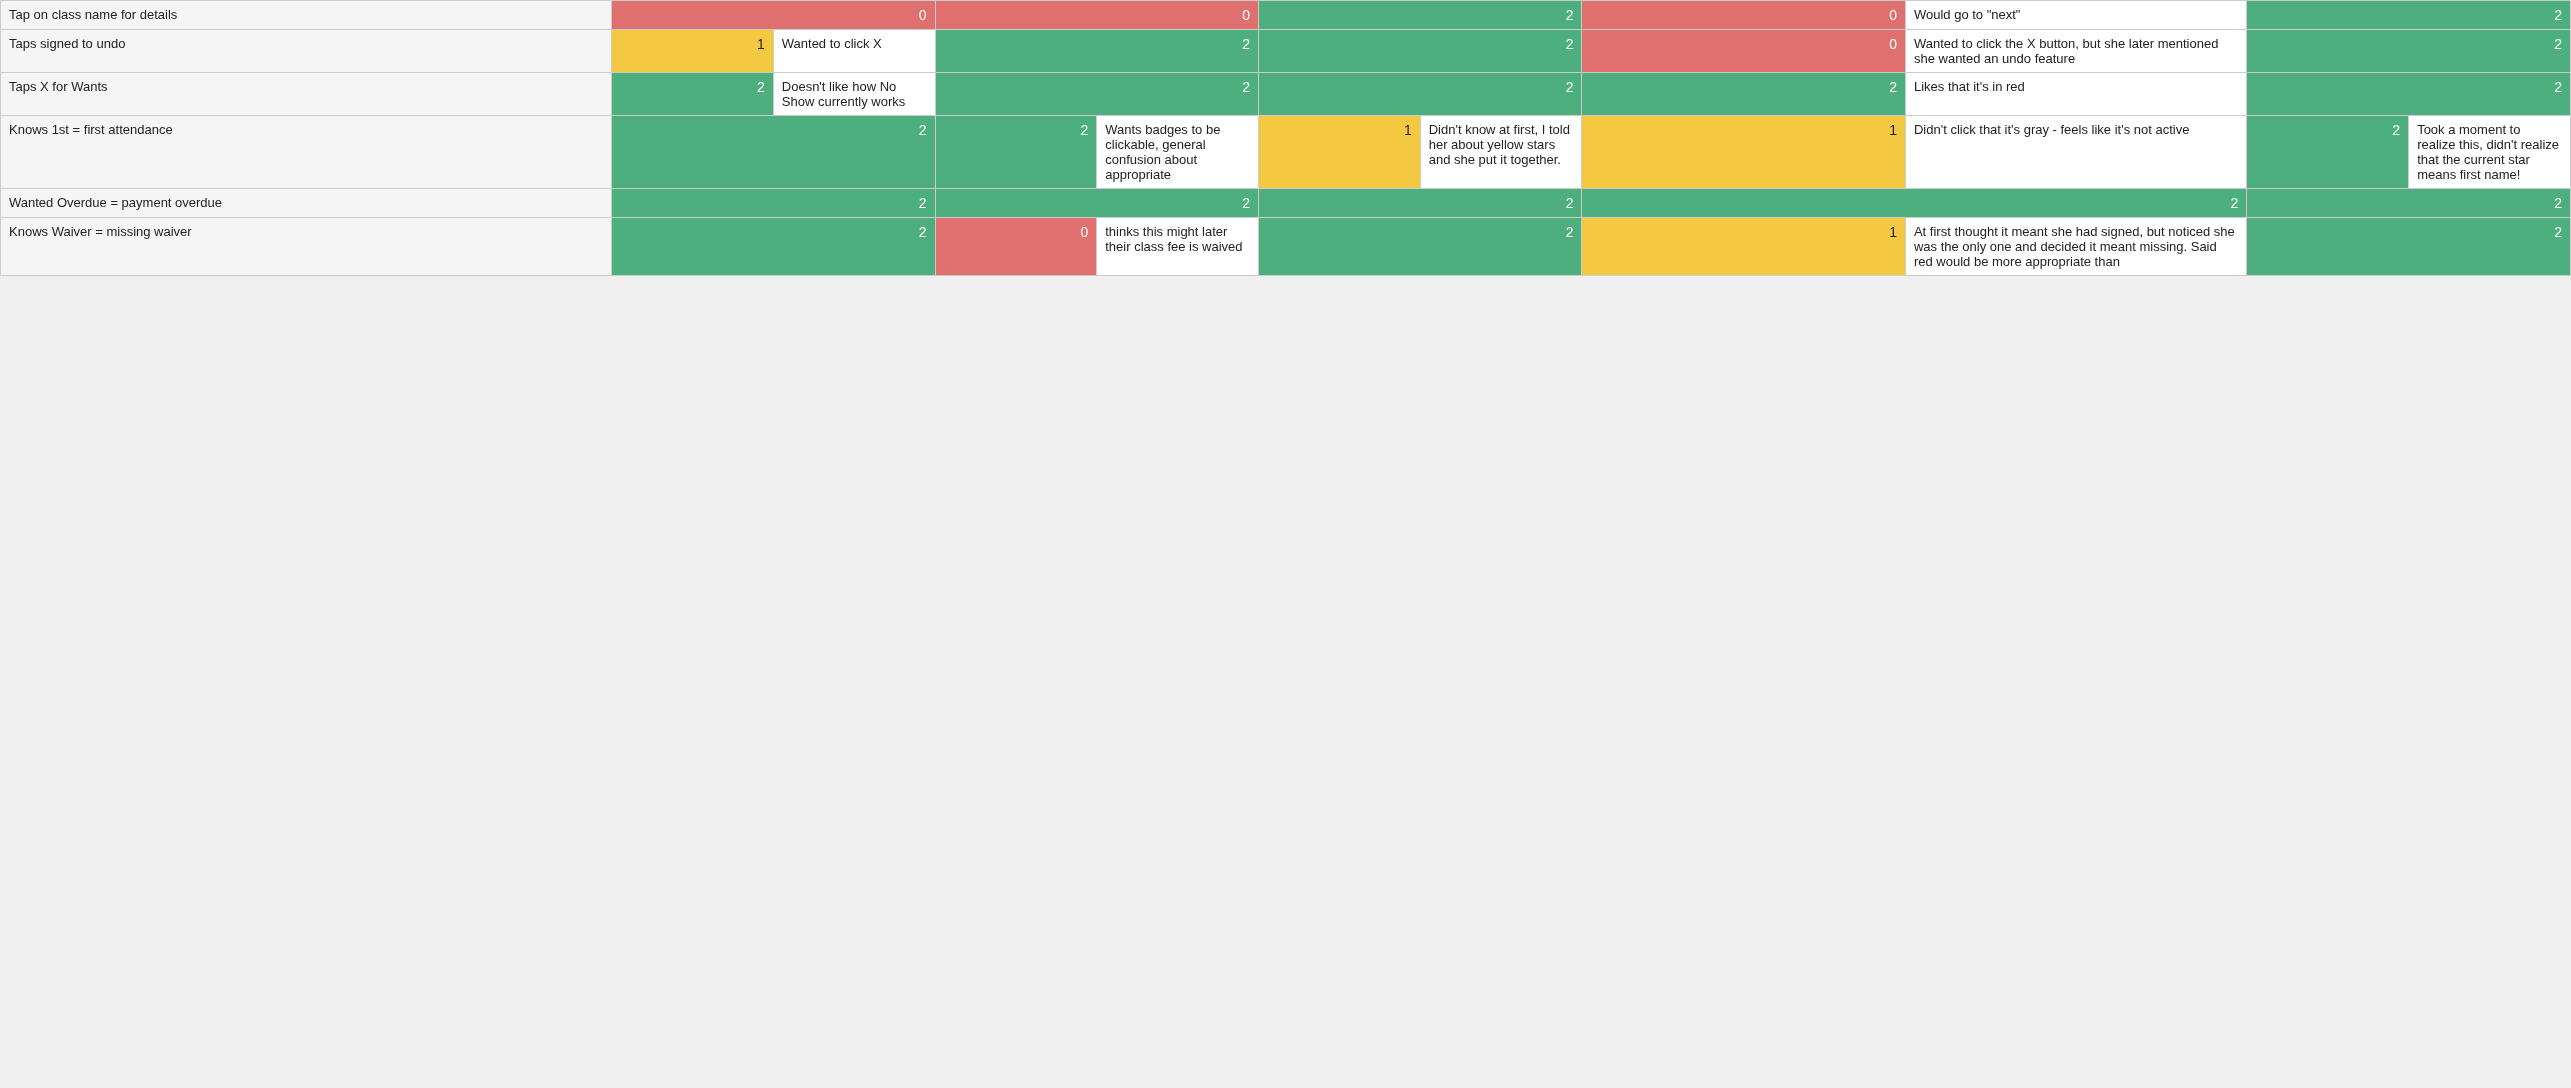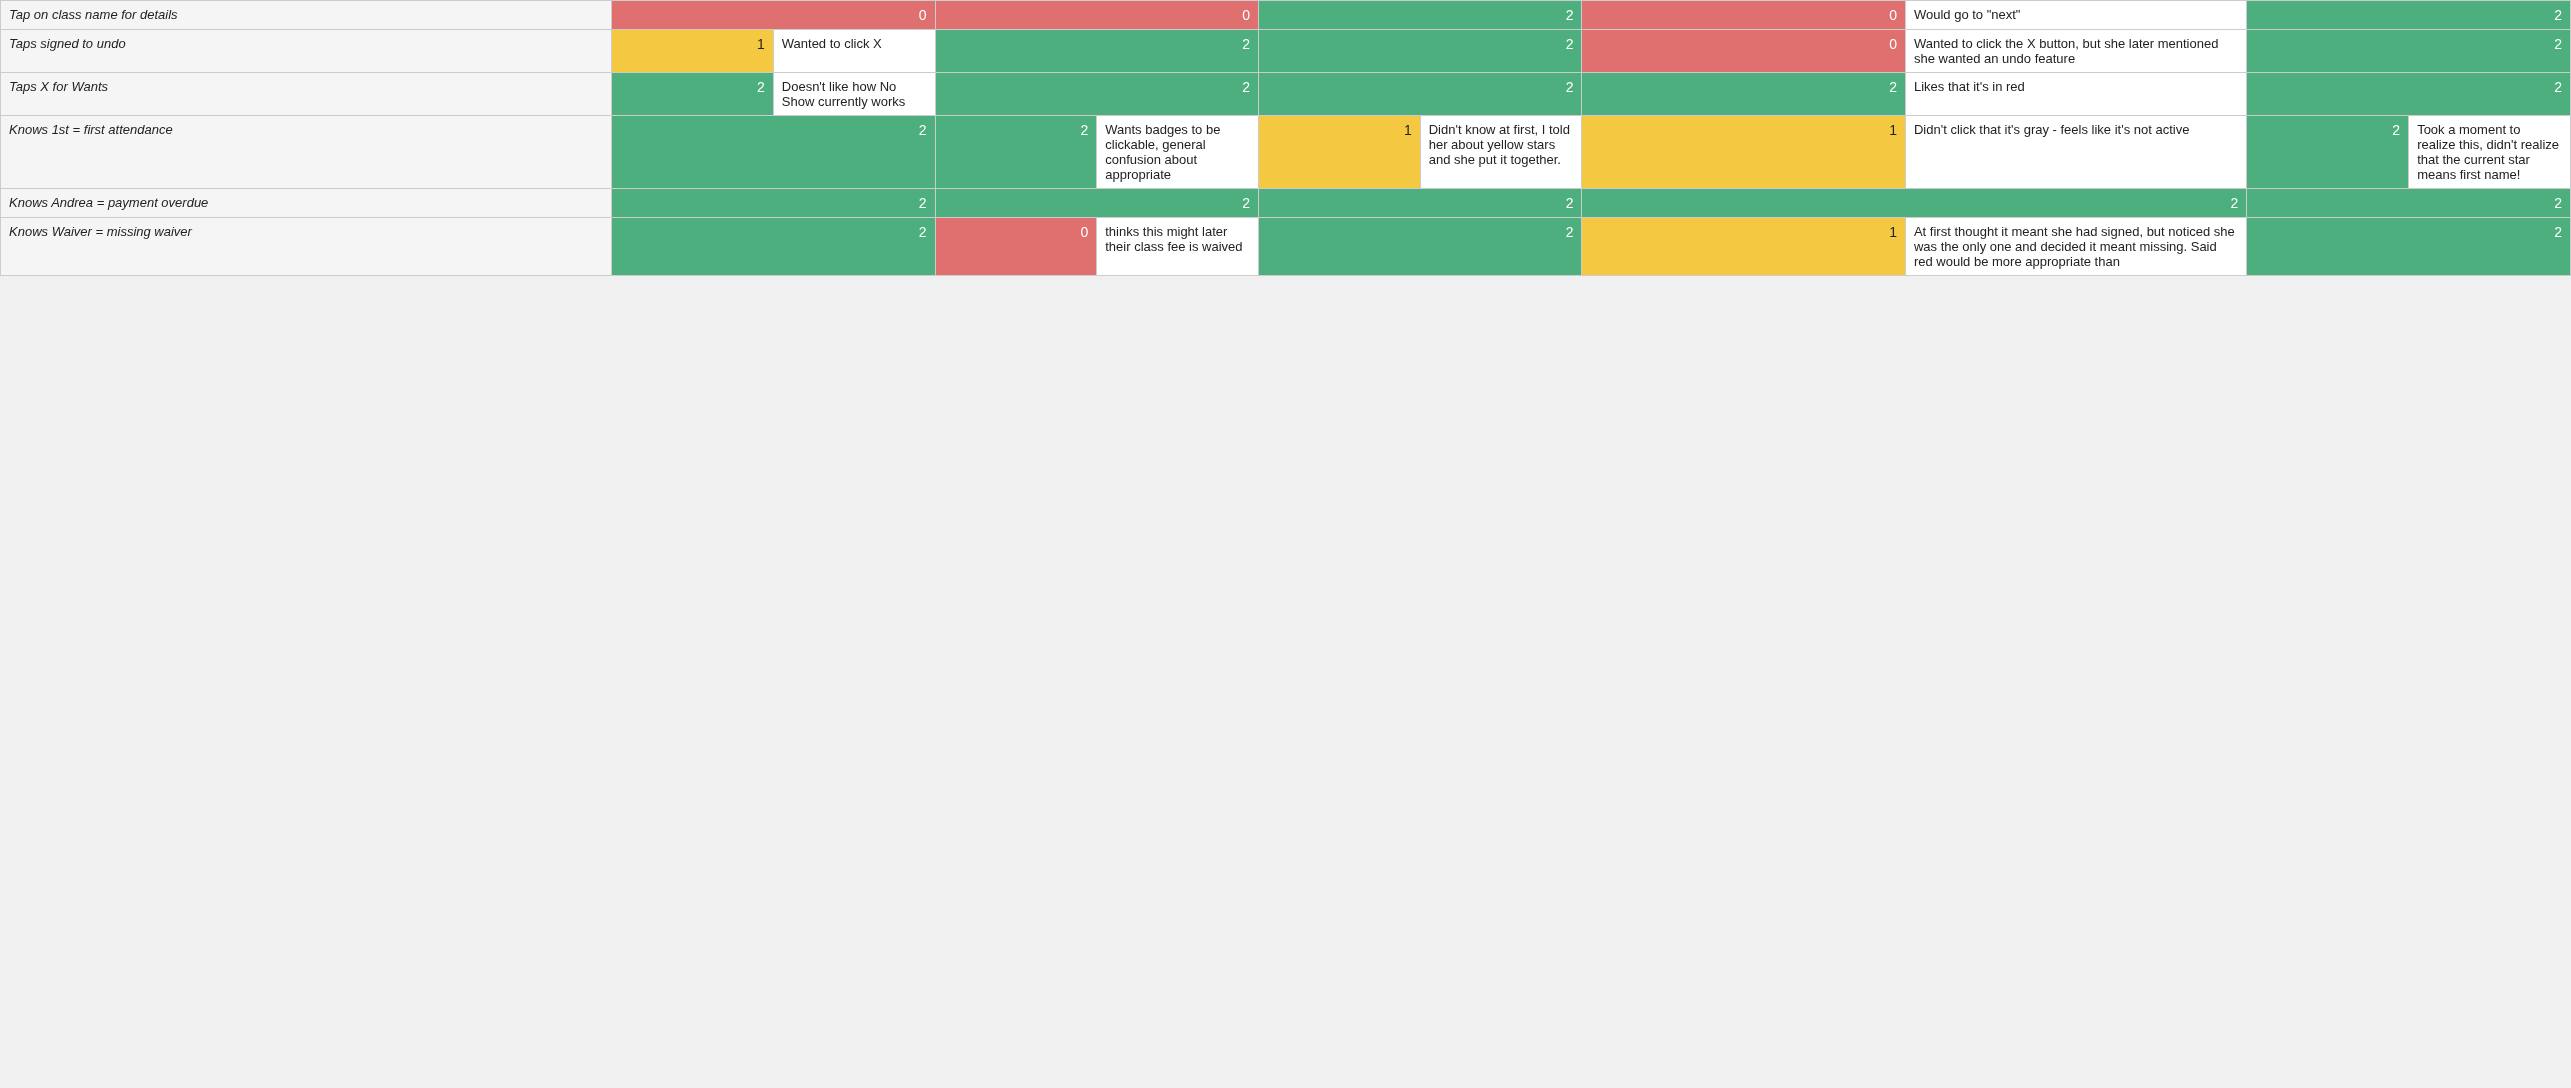--- a/index.html
+++ b/index.html
@@ -21,21 +21,20 @@
       border: 1px solid #ccc;
       vertical-align: top;
       padding: 6px 8px;
       min-height: 40px;
     }
     .col-label {
       width: 340px;
       background: #f5f5f5;
       font-size: 13px;
       color: #222;
-      font-style: italic;
     }
     .col-score {
       width: 180px;
       text-align: right;
       font-size: 14px;
       font-weight: normal;
     }
     .col-note {
       width: 190px;
       font-size: 13px;
@@ -87,21 +86,21 @@
           <td class="col-score bg-green">2</td>
           <td class="col-note bg-white">Wants badges to be clickable, general confusion about appropriate</td>
           <td class="col-score bg-yellow">1</td>
           <td class="col-note bg-white">Didn't know at first, I told her about yellow stars and she put it together.</td>
           <td class="col-score bg-yellow">1</td>
           <td class="col-note bg-white">Didn't click that it's gray - feels like it's not active</td>
           <td class="col-score bg-green">2</td>
           <td class="col-note bg-white">Took a moment to realize this, didn't realize that the current star means first name!</td>
         </tr>
         <tr>
-          <td class="col-label">Knows Andrea = payment overdue</td>
+          <td class="col-label">Wanted Overdue = payment overdue</td>
           <td class="col-score bg-green" colspan="2">2</td>
           <td class="col-score bg-green" colspan="2">2</td>
           <td class="col-score bg-green" colspan="2">2</td>
           <td class="col-score bg-green" colspan="2">2</td>
           <td class="col-score bg-green" colspan="2">2</td>
         </tr>
         <tr>
           <td class="col-label">Knows Waiver = missing waiver</td>
           <td class="col-score bg-green" colspan="2">2</td>
           <td class="col-score bg-red">0</td>

